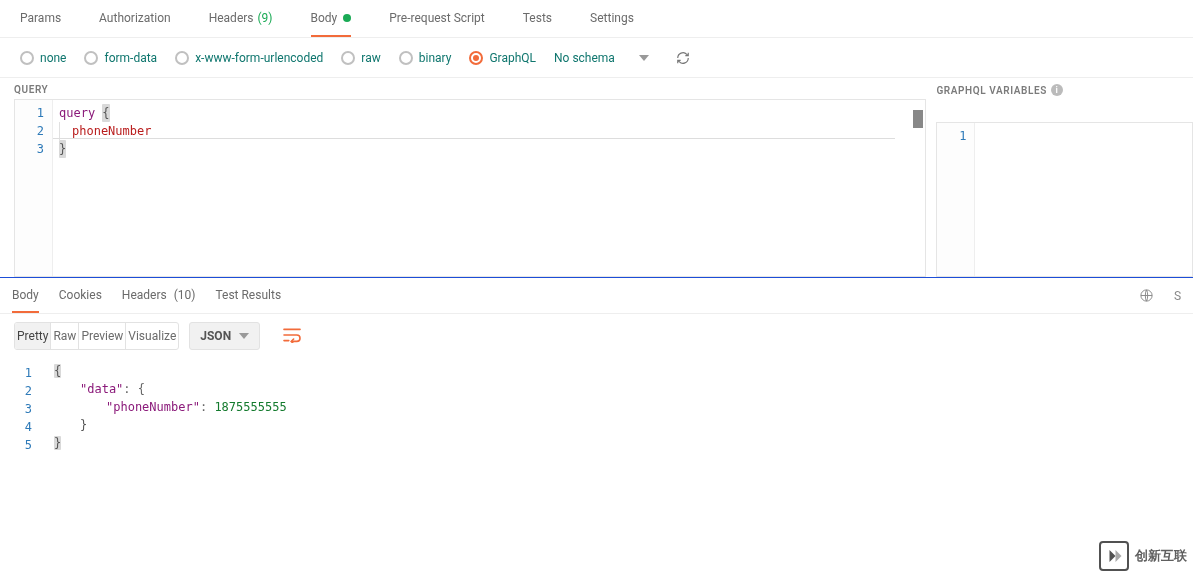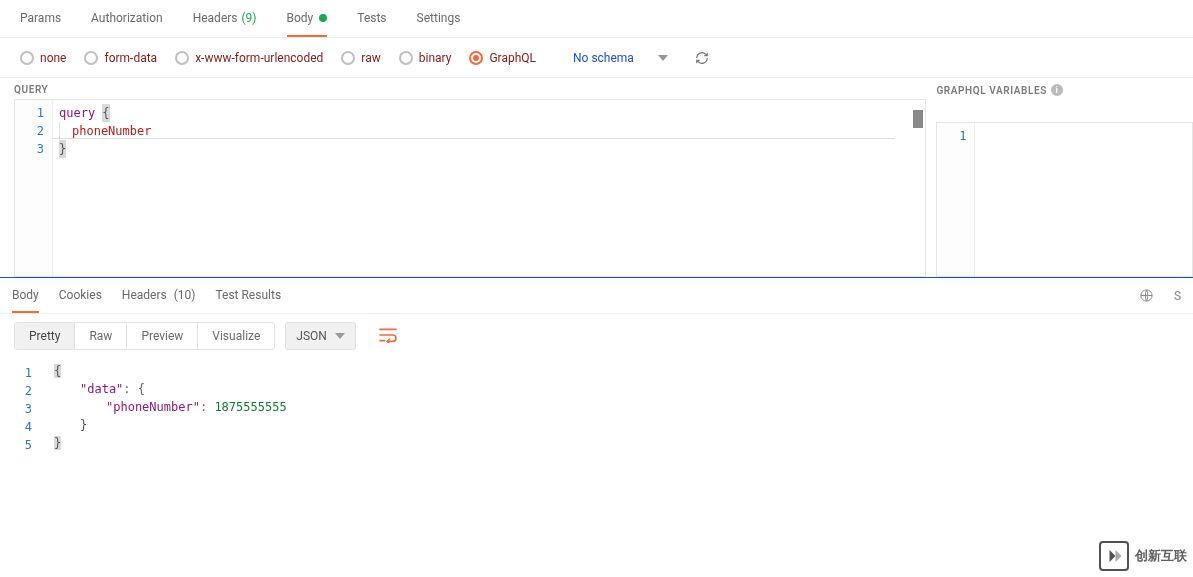--- a/index.html
+++ b/index.html
@@ -13,21 +13,21 @@
     overflow: hidden;
     position: relative;
   }
 
   
   .top-tabs {
     display: flex;
     align-items: center;
     height: 38px;
     padding: 0 20px;
-    gap: 30px;
+    gap: 38px;
     border-bottom: 1px solid #eee;
   }
   .top-tabs .tab {
     height: 100%;
     display: flex;
     align-items: center;
     color: #6b6b6b;
     cursor: pointer;
     border-bottom: 2px solid transparent;
     white-space: nowrap;
@@ -44,41 +44,41 @@
     align-items: center;
     height: 40px;
     padding: 0 20px;
     gap: 18px;
     border-bottom: 1px solid #eee;
   }
   .radio {
     display: flex;
     align-items: center;
     gap: 6px;
-    color: #7f1d1d;
+    color: #0f766e;
     cursor: pointer;
     white-space: nowrap;
   }
   .radio-circle {
     width: 14px; height: 14px;
     border: 2px solid #c0c0c0;
     border-radius: 50%;
     background: #fff;
     position: relative;
   }
   .radio.selected .radio-circle { border-color: #f26b3a; }
   .radio.selected .radio-circle::after {
     content: "";
     position: absolute;
     left: 2px; top: 2px;
     width: 6px; height: 6px;
     background: #f26b3a;
     border-radius: 50%;
   }
-  .no-schema { color: #1d4ed8; cursor: pointer; margin-left: 19px; }
+  .no-schema { color: #0f766e; cursor: pointer; margin-left: 0; }
   .caret-down {
     width: 0; height: 0;
     border-left: 5px solid transparent;
     border-right: 5px solid transparent;
     border-top: 6px solid #999;
     margin-left: 6px;
     cursor: pointer;
   }
   .refresh-icon {
     width: 16px; height: 16px;
@@ -190,36 +190,37 @@
     gap: 0;
   }
   .seg-group {
     display:flex;
     border:1px solid #e2e2e2;
     border-radius:3px;
     overflow:hidden;
     background:#fff;
   }
   .seg-btn {
-    padding: 6px 14px;
+    padding: 6px 2px;
     color:#6b6b6b;
     cursor:pointer;
     border-right:1px solid #e2e2e2;
   }
   .seg-btn:last-child{border-right:none;}
   .seg-btn.active { background:#f1f1f1; color:#444; }
   .dropdown-btn {
     display:flex; align-items:center; gap:8px;
     border:1px solid #e2e2e2;
     border-radius:3px;
     margin-left:10px;
     padding: 6px 10px;
     background:#f1f1f1;
     color:#555;
     cursor:pointer;
+    font-weight:bold;
   }
   .wrap-icon {
     margin-left: 22px;
     color:#f26b3a;
     font-size:18px;
     cursor:pointer;
   }
 
   .resp-code {
     display:flex;
@@ -265,20 +266,23 @@
       <span>Authorization</span>
     </div>
   <div class="tab">
     <span>Headers</span>
       <span class="count-paren">(9)</span>
   </div>
   <div class="tab active">
     <span>Body</span>
       <span class="dot"></span>
   </div>
+  <div class="tab">
+      <span>Pre-request Script</span>
+    </div>
   <div class="tab">
       <span>Tests</span>
     </div>
   <div class="tab">
       <span>Settings</span>
     </div>
 </div>
 
 <div class="radio-row">
   <div class="radio">

